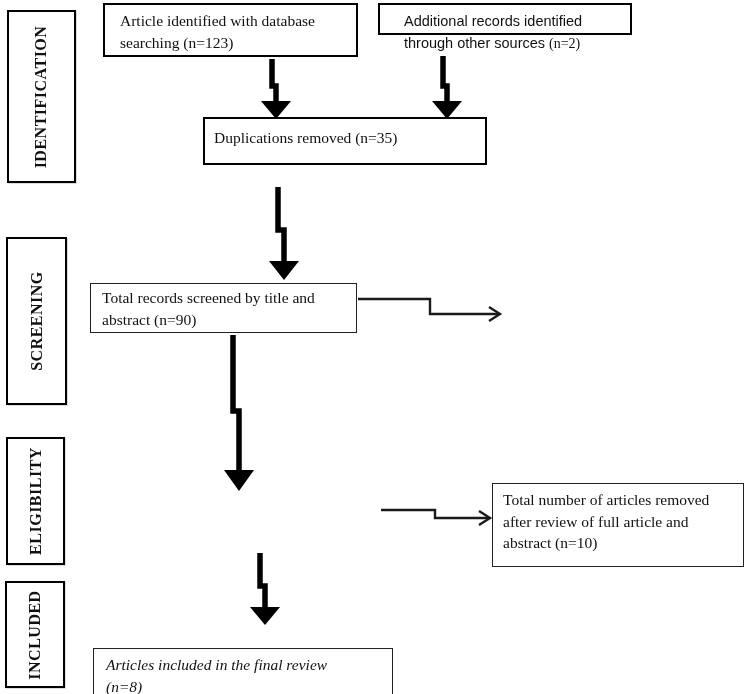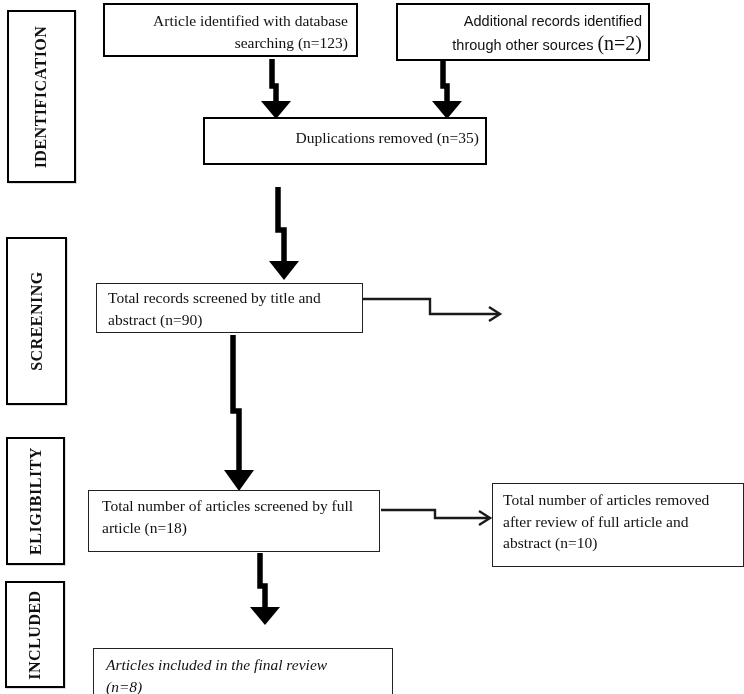--- a/index.html
+++ b/index.html
@@ -67,48 +67,47 @@
   }
   .flow-box {
     position: absolute;
     border: 1.5px solid #222222;
     background: #ffffff;
     box-sizing: border-box;
   }
   .flow-box.heavy {
     border-width: 2px;
     border-color: #000000;
-    text-align: right;
   }
   .box-text {
     white-space: pre-line;
     font-size: 15.5px;
     line-height: 21.5px;
     font-family: "Liberation Serif", serif;
   }
   .box-text.sans {
     font-family: "Liberation Sans", sans-serif;
     font-size: 14.5px;
     line-height: 22px;
   }
   .box-text .serif-suffix {
     font-family: "Liberation Serif", serif;
-    font-size: 20px;
+    font-size: 14px;
     margin-left: 4px;
   }
   
   #stage-identification { left: 7px;  top: 10px;  width: 69px; height: 173px; }
   #stage-screening      { left: 6px;  top: 237px; width: 61px; height: 168px; }
   #stage-eligibility    { left: 6px;  top: 437px; width: 59px; height: 128px; }
   #stage-included       { left: 5px;  top: 581px; width: 60px; height: 107px; }
 
   #box-database   { left: 103px; top: 3px;   width: 255px; height: 54px; padding: 5px 8px 0 15px; }
-  #box-other      { left: 396px; top: 3px;   width: 254px; height: 58px; padding: 5px 6px 0 12px; }
+  #box-other      { left: 378px; top: 3px;   width: 254px; height: 32px; padding: 5px 6px 0 24px; }
   #box-duplicates { left: 203px; top: 117px; width: 284px; height: 48px; padding: 8px 6px 0 9px;  }
-  #box-title-screened { left: 96px;  top: 283px; width: 267px; height: 50px; padding: 3px 8px 0 11px; }
+  #box-title-screened { left: 90px;  top: 283px; width: 267px; height: 50px; padding: 3px 8px 0 11px; }
   #box-title-excluded { left: 504px; top: 281px; width: 190px; height: 62px; padding: 3px 6px 0 10px; }
   #box-full-screened  { left: 88px;  top: 490px; width: 292px; height: 62px; padding: 4px 8px 0 13px; }
   #box-full-removed   { left: 492px; top: 483px; width: 252px; height: 84px; padding: 5px 6px 0 10px; }
   #box-included       { left: 93px;  top: 648px; width: 300px; height: 64px; padding: 5px 8px 0 12px; border-width: 1.7px; font-style: italic; }
 </style>
 </head>
 <body>
 
 <div class="canvas">
 
@@ -176,24 +175,20 @@
   <div class="flow-box heavy" id="box-duplicates">
     <div class="box-text">Duplications removed (n=35)</div>
   </div>
 
   <div class="flow-box" id="box-title-screened">
     <div class="box-text">Total records screened by title and
 abstract (n=90)</div>
   </div>
 
 
-  <div class="flow-box" id="box-full-screened">
-    <div class="box-text">Total number of articles screened by full
-article (n=18)</div>
-  </div>
 
   <div class="flow-box" id="box-full-removed">
     <div class="box-text">Total number of articles removed
 after review of full article and
 abstract (n=10)</div>
   </div>
 
   <div class="flow-box" id="box-included">
     <div class="box-text">Articles included in the final review
 (n=8)</div>

